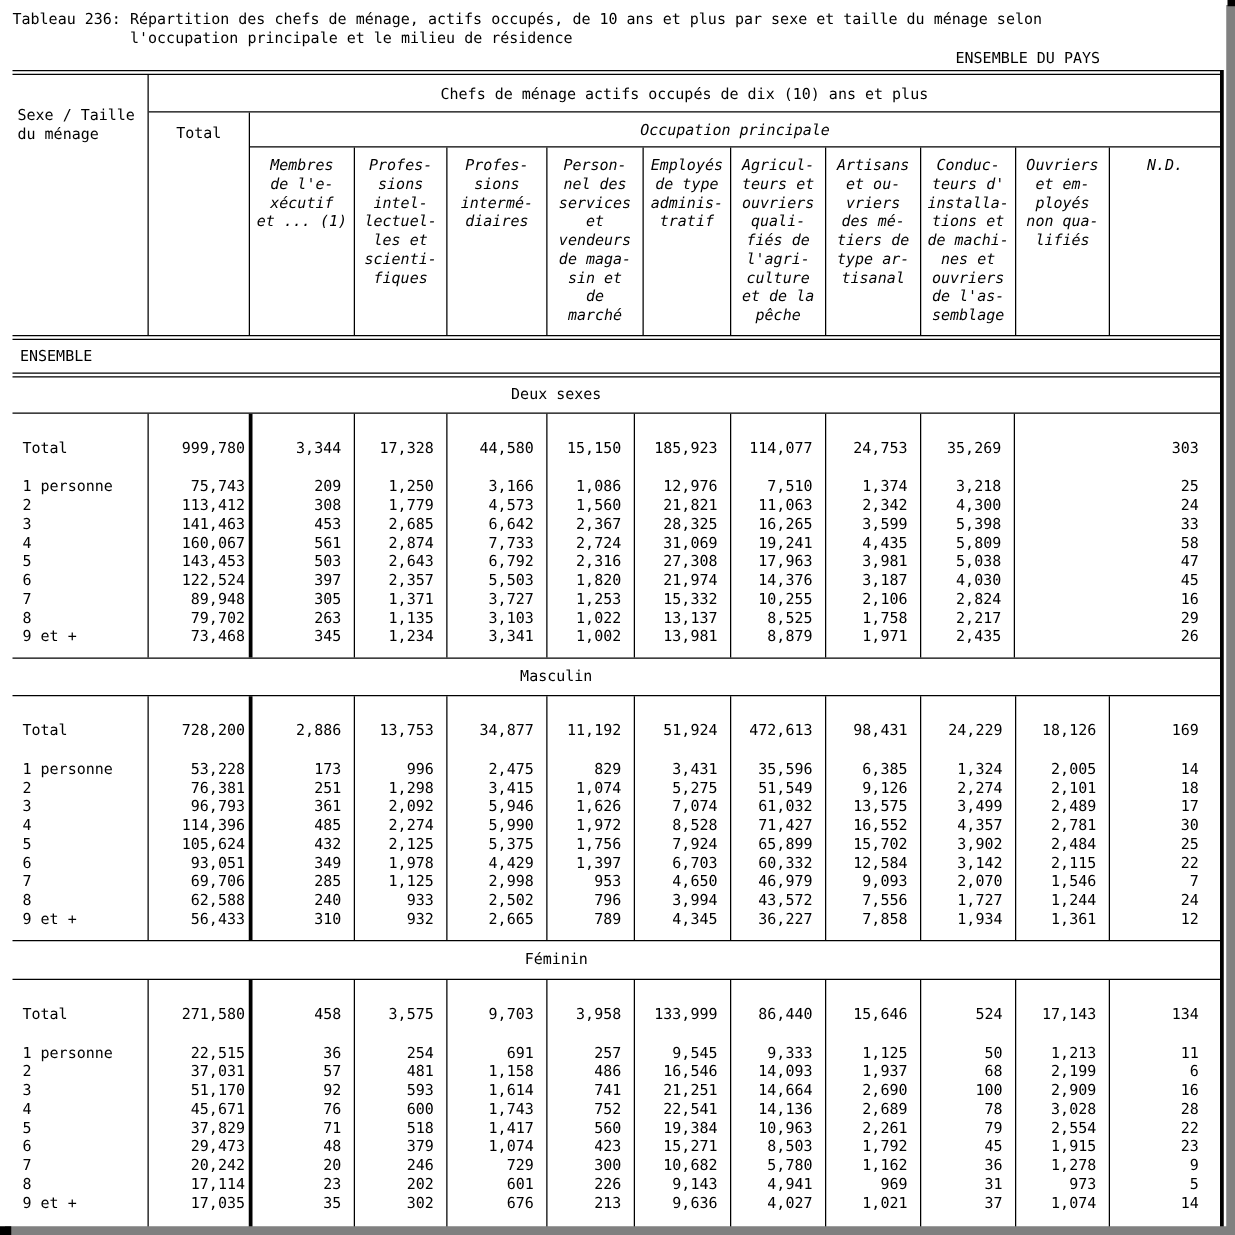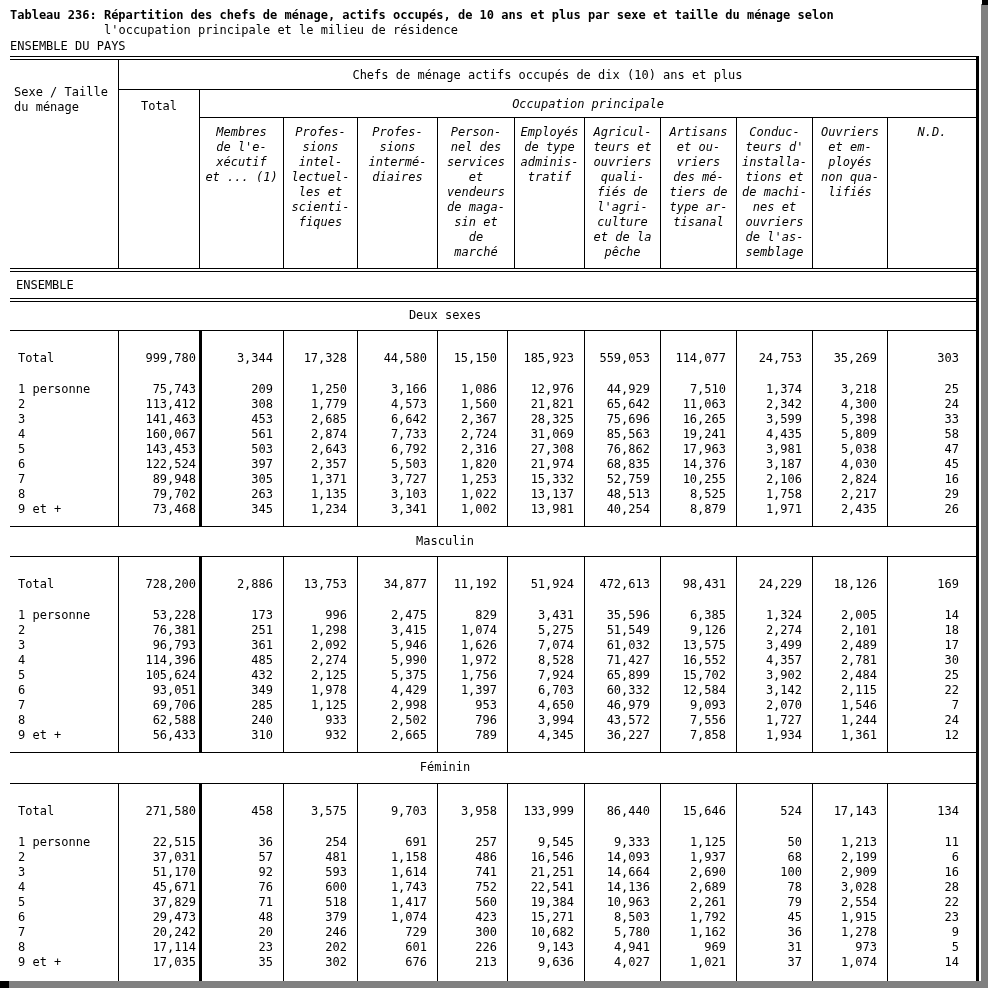--- a/index.html
+++ b/index.html
@@ -2,23 +2,23 @@
 <html><head>
 <meta charset="utf-8">
 <style>
   * { margin:0; padding:0; box-sizing:border-box; }
   html,body { background:#ffffff; }
   .page {
     position:relative; width:988px; height:988px; background:#ffffff;
     font-family:"DejaVu Sans Mono","Liberation Mono",monospace;
     font-size:12px; color:#000; overflow:hidden;
   }
-  .title-line1 { position:absolute; left:10px; top:8px; white-space:pre;font-weight:bold; }
+  .title-line1 { position:absolute; left:10px; top:8px; white-space:pre; }
   .title-line2 { position:absolute; left:104px; top:23px; white-space:pre; }
-  .region-title { position:absolute; left:10px; top:39px; width:870px; text-align:left; }
+  .region-title { position:absolute; left:10px; top:39px; width:870px; text-align:right; }
 
   .table-area {
     position:absolute; left:10px; top:56px; width:969px; height:932px;
     border-right:3px solid #000;
   }
 
   
   .header-block {
     height:216px; border-top:4px double #000; border-bottom:4px double #000;
     display:flex;
@@ -251,33 +251,20 @@
             <div class="cell">12,976</div>
             <div class="cell">21,821</div>
             <div class="cell">28,325</div>
             <div class="cell">31,069</div>
             <div class="cell">27,308</div>
             <div class="cell">21,974</div>
             <div class="cell">15,332</div>
             <div class="cell">13,137</div>
             <div class="cell">13,981</div>
           </div>
-          <div class="grid-col c7">
-            <div class="cell">559,053</div>
-            <div class="row-spacer"></div>
-            <div class="cell">44,929</div>
-            <div class="cell">65,642</div>
-            <div class="cell">75,696</div>
-            <div class="cell">85,563</div>
-            <div class="cell">76,862</div>
-            <div class="cell">68,835</div>
-            <div class="cell">52,759</div>
-            <div class="cell">48,513</div>
-            <div class="cell">40,254</div>
-          </div>
           <div class="grid-col c8">
             <div class="cell">114,077</div>
             <div class="row-spacer"></div>
             <div class="cell">7,510</div>
             <div class="cell">11,063</div>
             <div class="cell">16,265</div>
             <div class="cell">19,241</div>
             <div class="cell">17,963</div>
             <div class="cell">14,376</div>
             <div class="cell">10,255</div>

